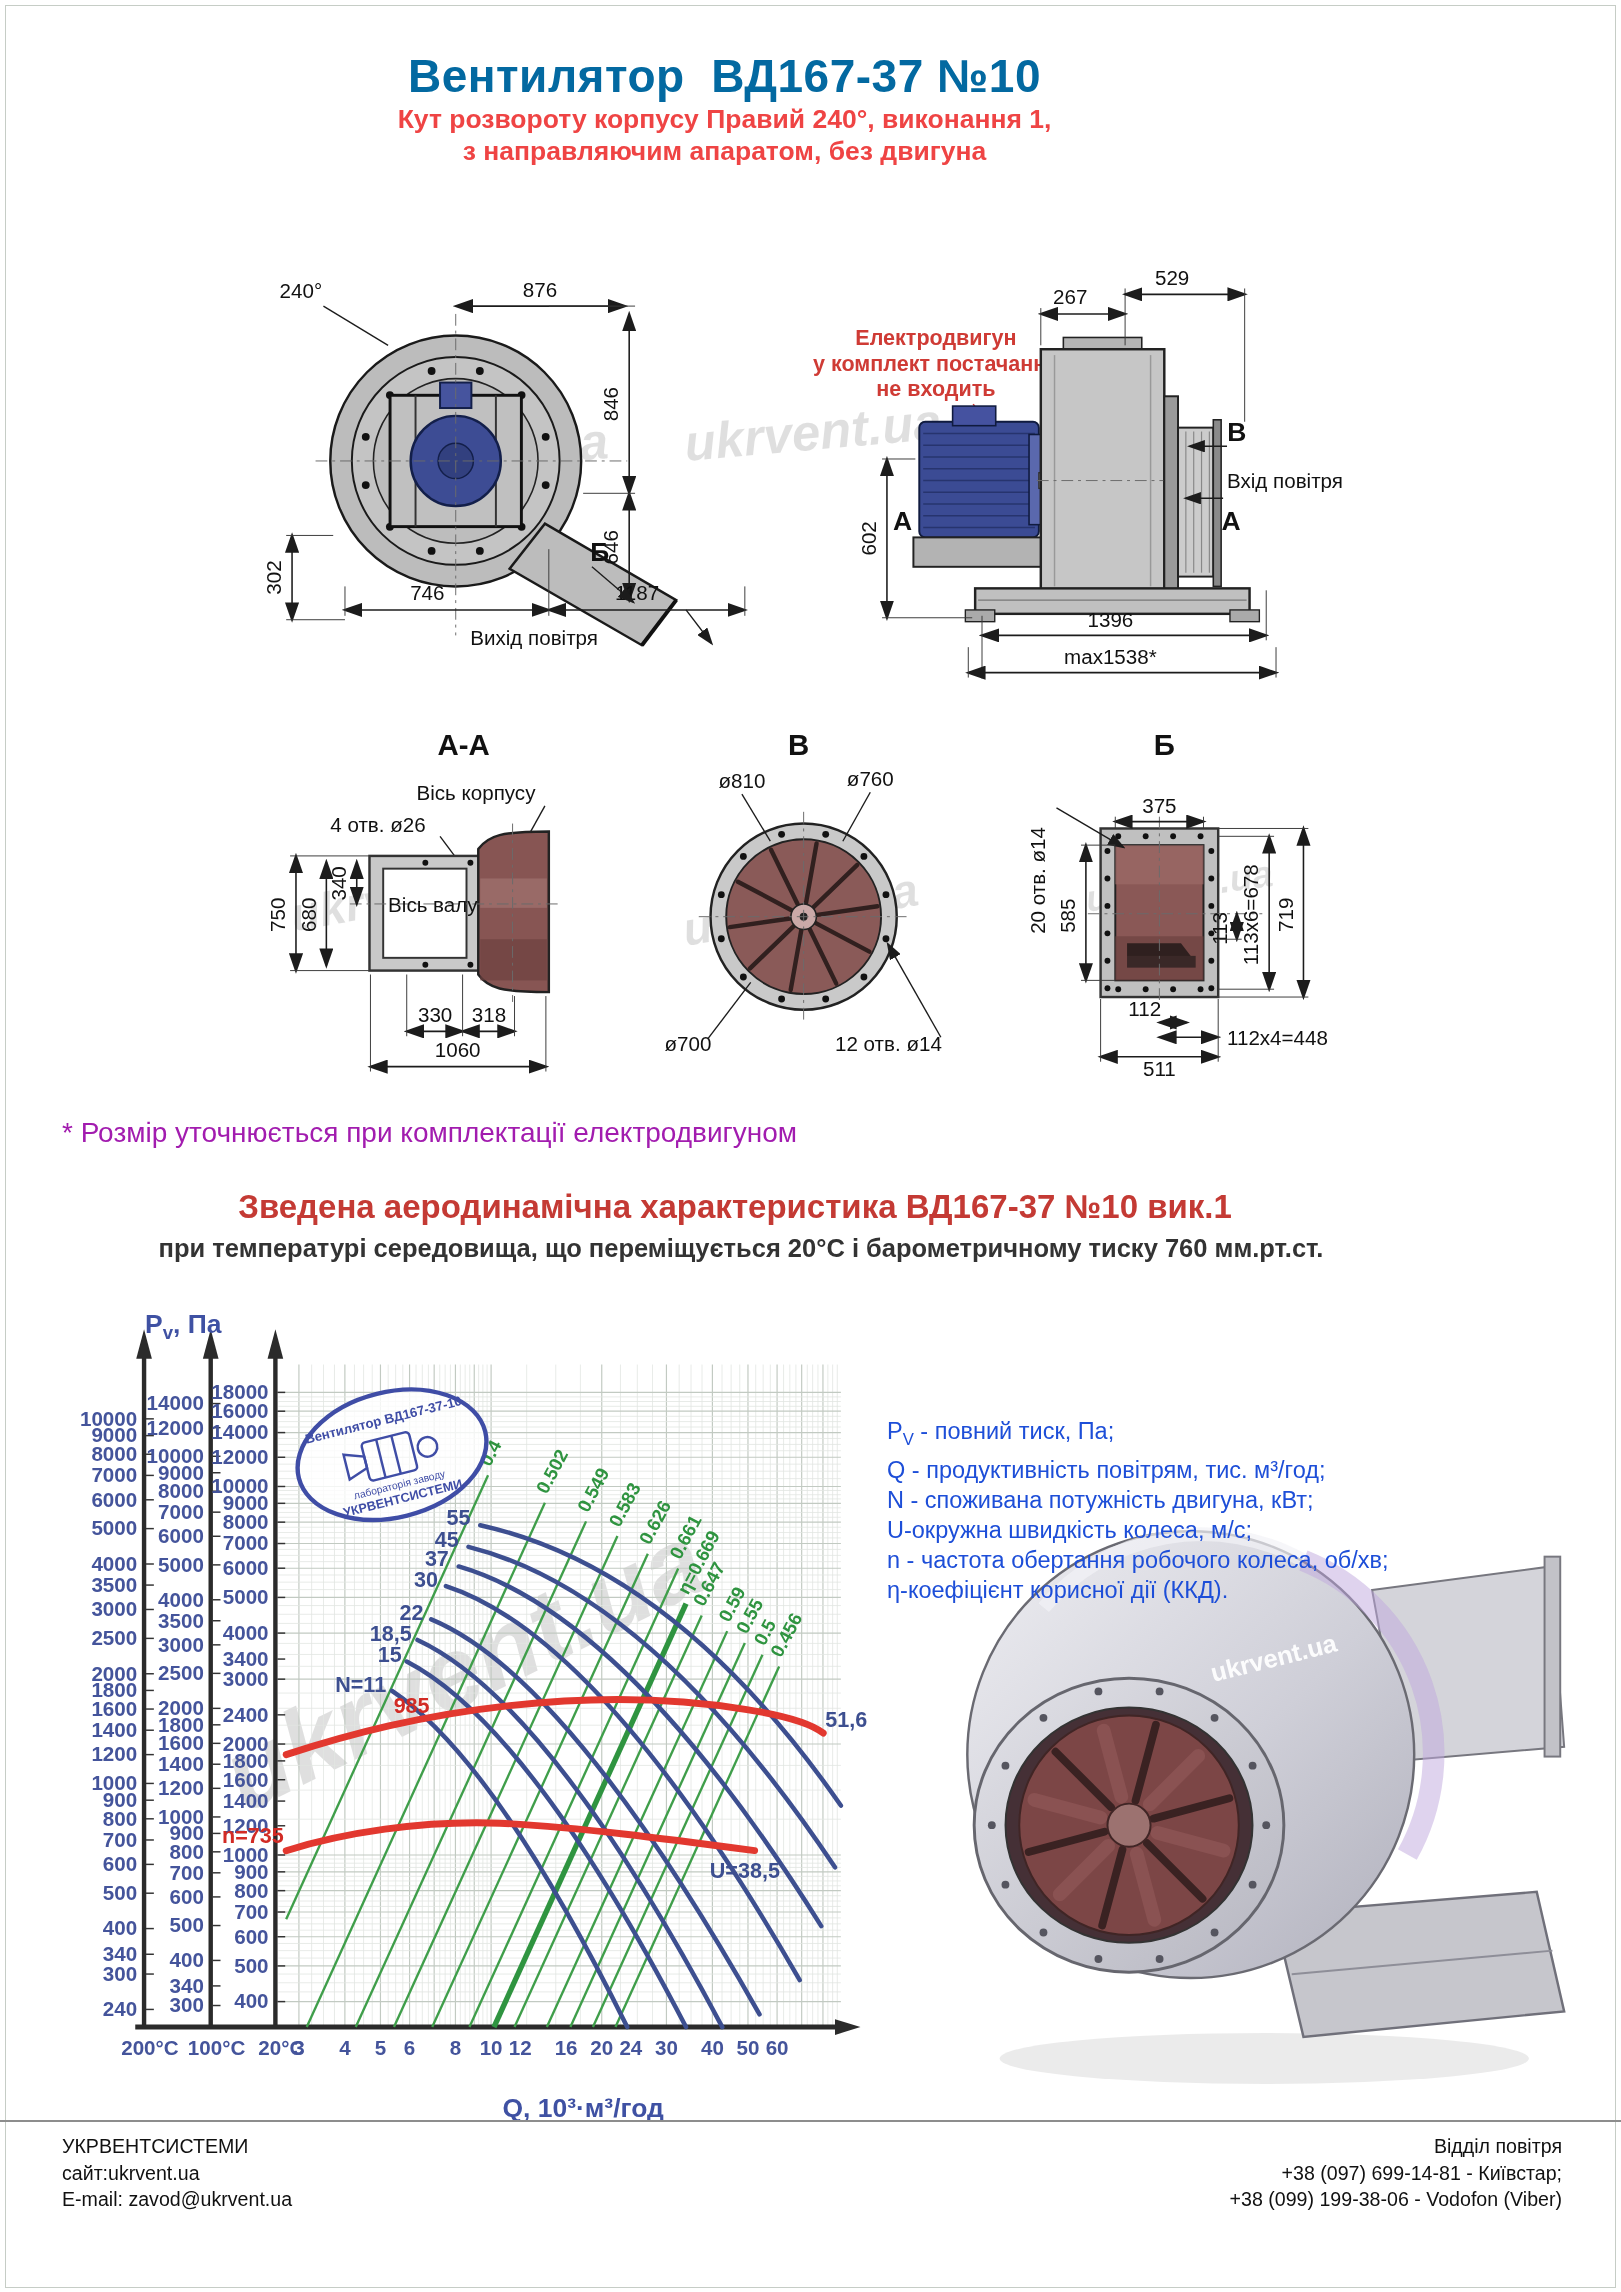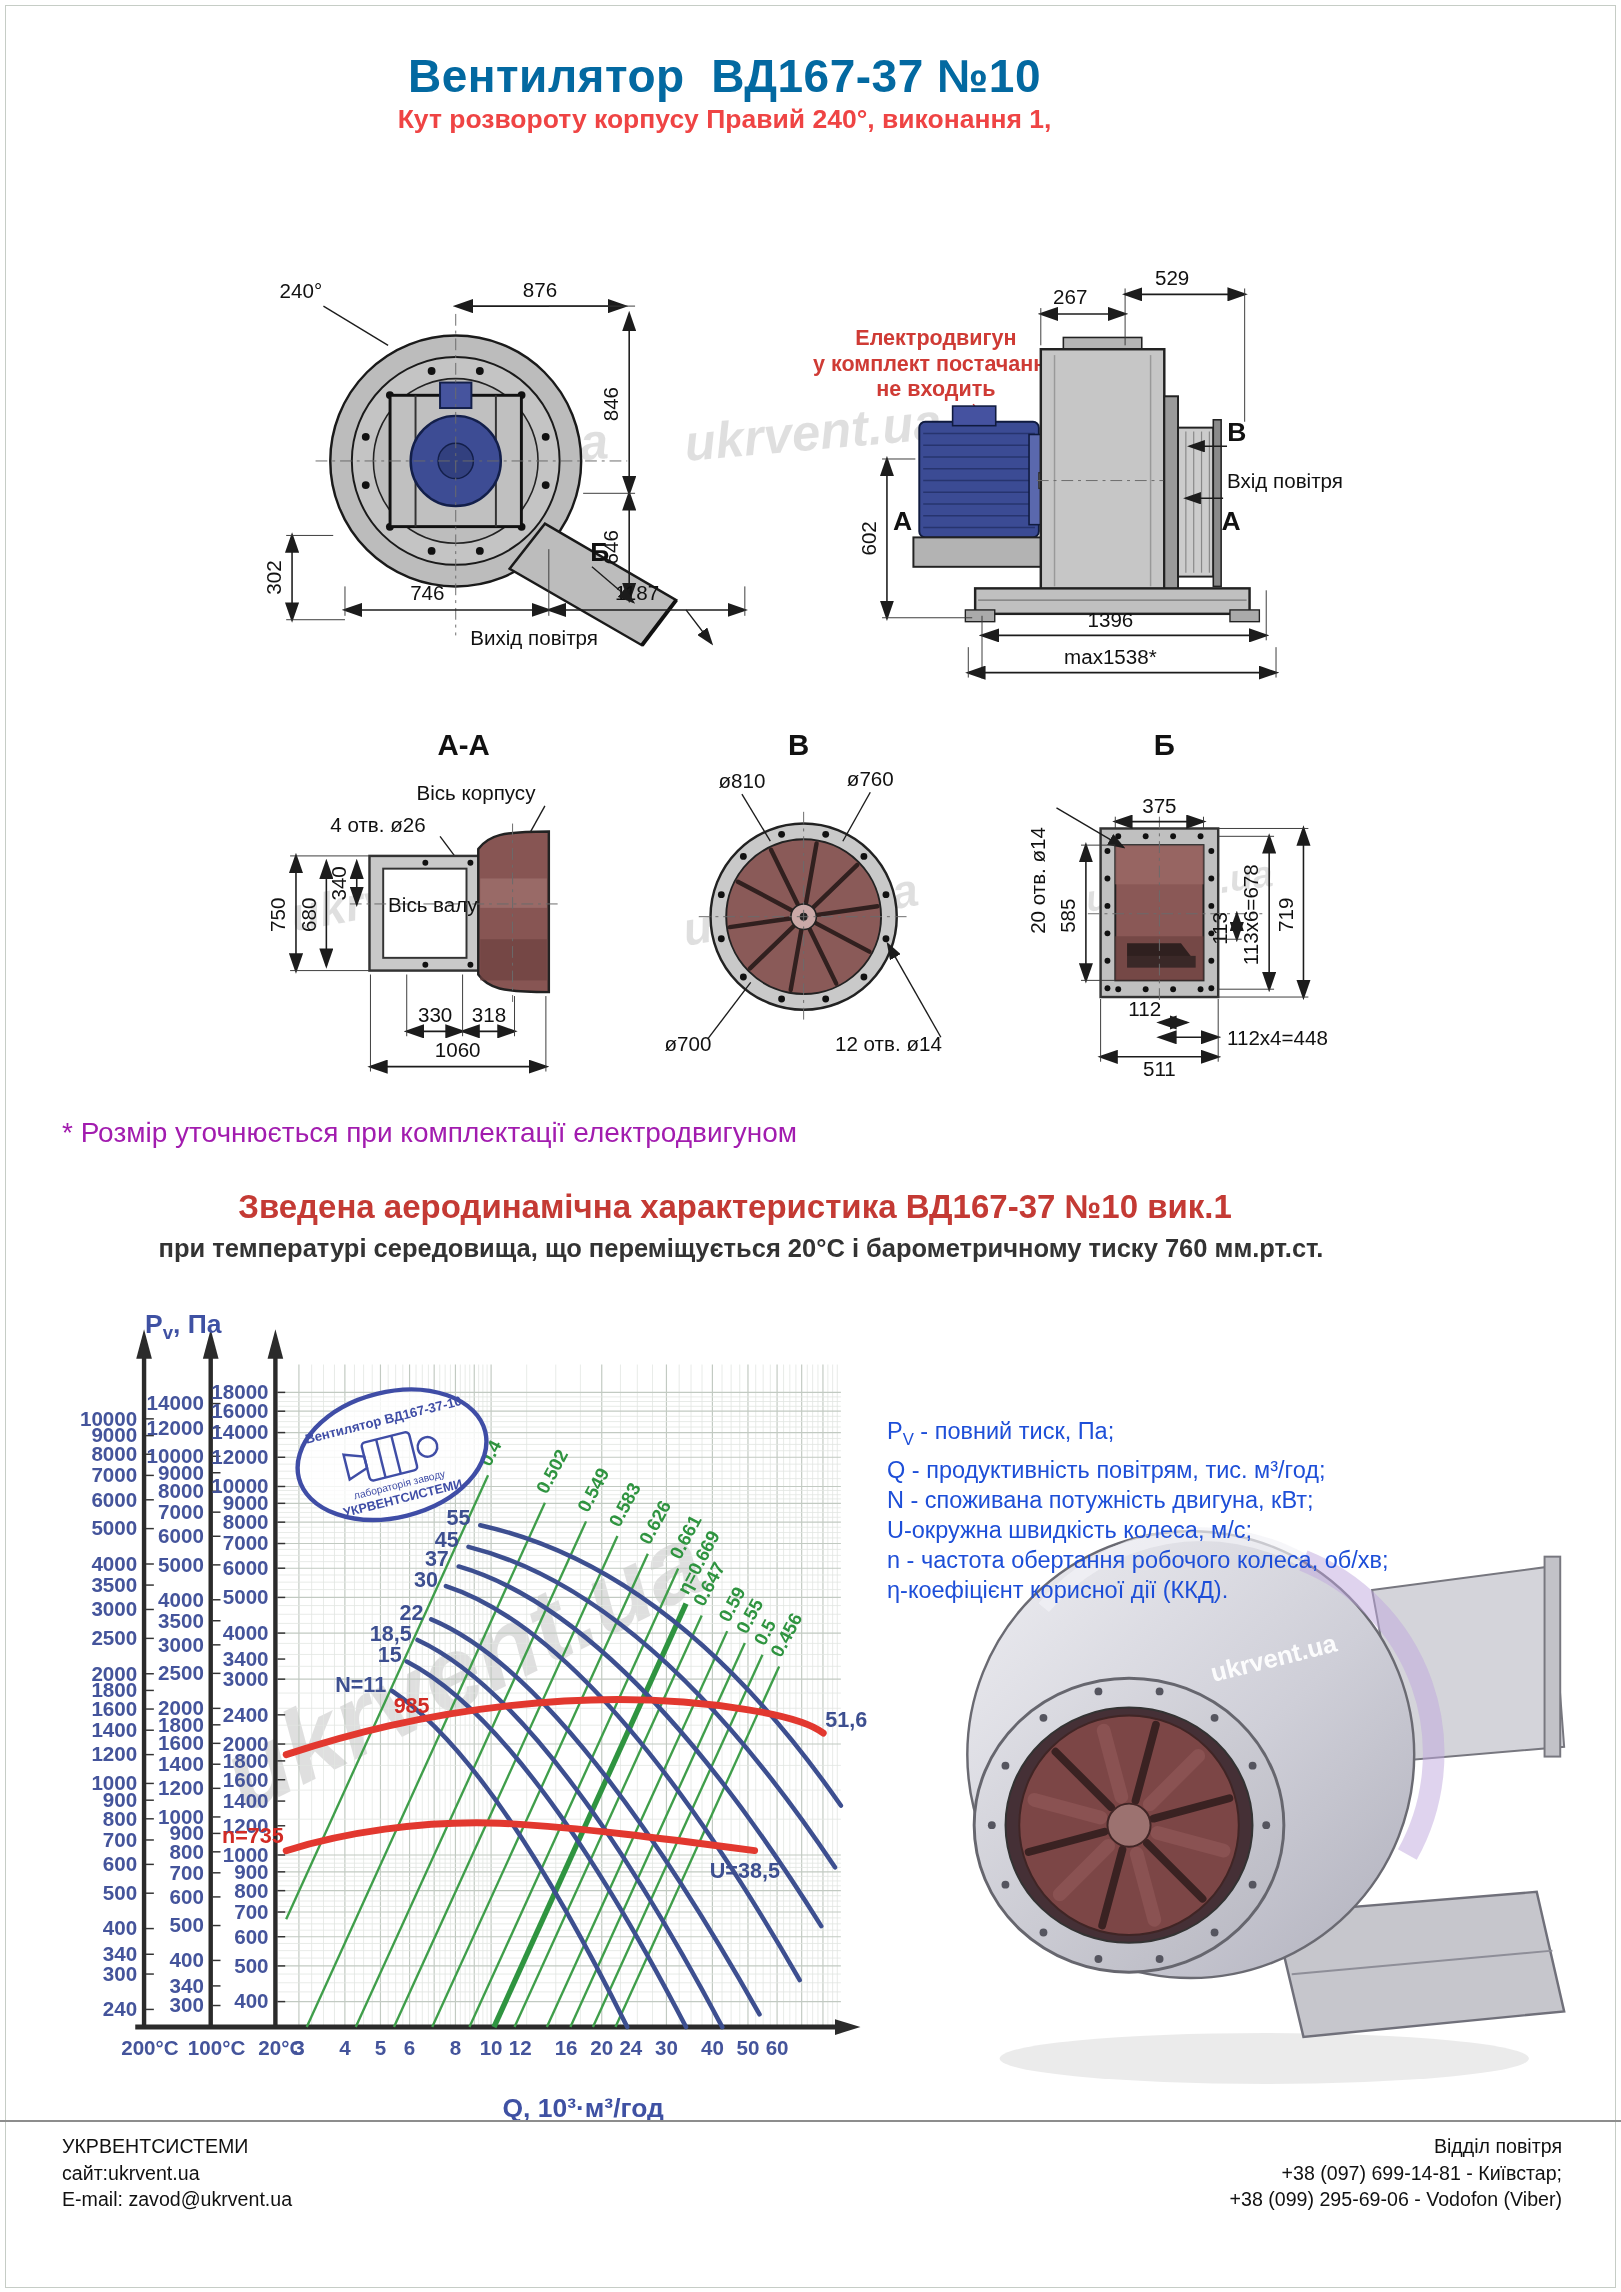--- a/index.html
+++ b/index.html
@@ -784,20 +784,21 @@
           <line x1="1181.0" y1="1869.8" x2="1248.6" y2="1887.9" stroke="#8a5252" stroke-width="14" stroke-linecap="round"></line>
         </g>
     <circle cx="1152" cy="1862" r="22" fill="#9c7270" stroke="#402525" stroke-width="2"></circle>
     <text x="1238" y="1716" font-size="26" font-weight="bold" fill="#ffffff" opacity="0.95" transform="rotate(-14 1238 1716)">ukrvent.ua</text>
   </g>
 </svg>
 
 <div class="hdr">
   <div class="title">Вентилятор  ВД167-37 №10</div>
   <div class="sub">Кут розвороту корпусу Правий 240°, виконання 1,</div>
+  <div class="sub">з направляючим апаратом, без двигуна</div>
 </div>
 
 <div class="note">* Розмір уточнюється при комплектації електродвигуном</div>
 
 <div class="aero">
   <div class="aero-h">Зведена аеродинамічна характеристика ВД167-37 №10 вик.1</div>
   <div class="aero-s">при температурі середовища, що переміщується 20°С і барометричному тиску 760 мм.рт.ст.</div>
 </div>
 
 <div class="legend">
@@ -811,16 +812,16 @@
 
 <div class="footer-rule"></div>
 <div class="f-left">
   <div>УКРВЕНТСИСТЕМИ</div>
   <div>сайт:ukrvent.ua</div>
   <div>E-mail: zavod@ukrvent.ua</div>
 </div>
 <div class="f-right">
   <div>Відділ повітря</div>
   <div>+38 (097) 699-14-81 - Київстар;</div>
-  <div>+38 (099) 295-69-06 - Vodofon (Viber)</div>
+  <div>+38 (099) 199-38-06 - Vodofon (Viber)</div>
 </div>
 </div>
 
 
 </body></html>

